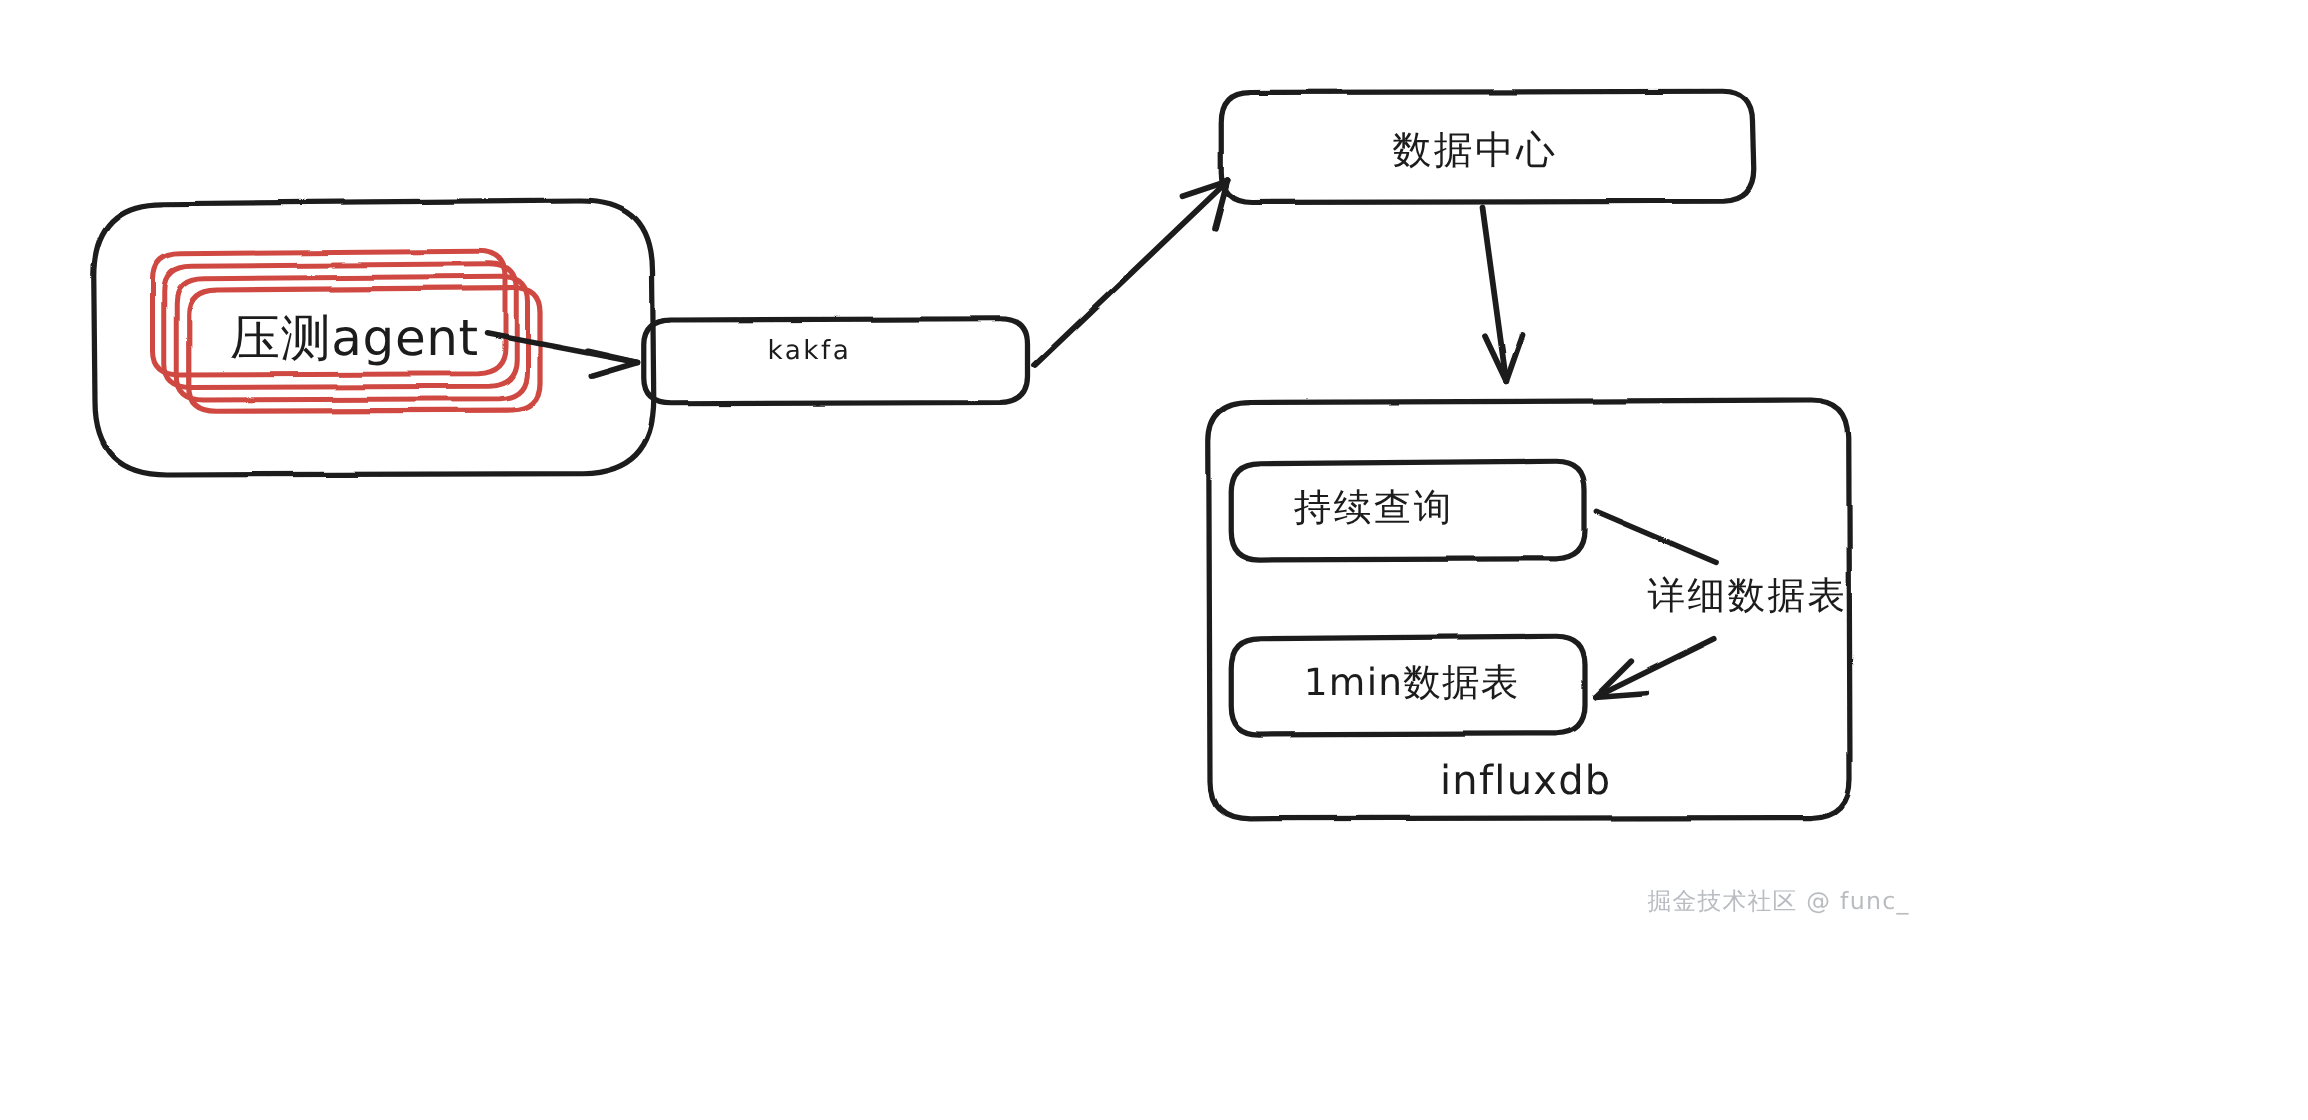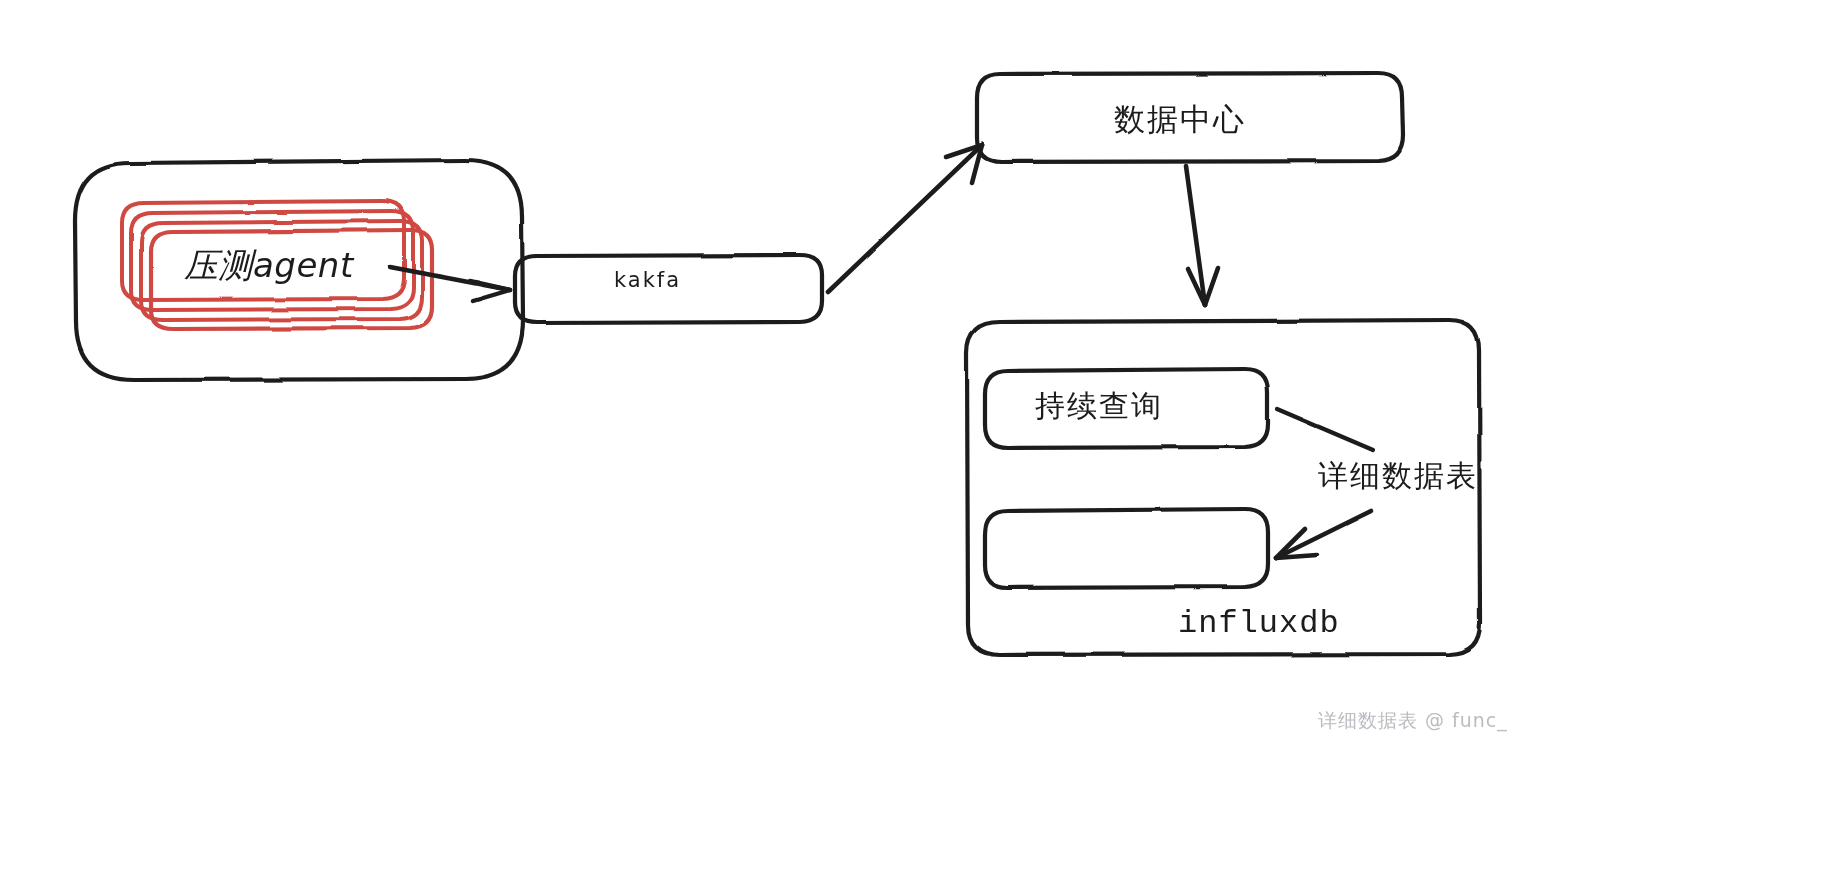--- a/index.html
+++ b/index.html
@@ -28,22 +28,21 @@
     position: absolute;
     color: #1c1c1c;
     font-family: "DejaVu Sans", "Liberation Sans", sans-serif;
     font-weight: 500;
     white-space: nowrap;
     pointer-events: none;
     letter-spacing: 0.5px;
   }
   .lbl-agent {
     left: 184px; top: 243px;
-    font-size: 34px;
-    font-style: italic;
+    font-size: 40px;
   }
   .lbl-kakfa {
     left: 614px; top: 268px;
     font-size: 21px;
     letter-spacing: 2px;
   }
   .lbl-datacenter {
     left: 1114px; top: 99px;
     font-size: 31px;
     letter-spacing: 2px;
@@ -53,24 +52,23 @@
     left: 1035px; top: 386px;
     font-size: 30px;
     letter-spacing: 2px;
   }
   .lbl-min-table {
     left: 1043px; top: 526px;
     font-size: 30px;
     letter-spacing: 1px;
   }
   .lbl-influxdb {
-    left: 1178px; top: 605px;
+    left: 1152px; top: 605px;
     font-size: 32px;
     letter-spacing: 1px;
-    font-family: Liberation Mono, monospace;
   }
   .lbl-cq {
     left: 1318px; top: 456px;
     font-size: 30px;
     letter-spacing: 2px;
   }
   .watermark {
     position: absolute;
     left: 1318px;
     top: 708px;
@@ -167,20 +165,21 @@
   </svg>
 
   <div class="node-label lbl-agent">压测agent</div>
 
   <div class="node-label lbl-kakfa">kakfa</div>
 
   <div class="node-label lbl-datacenter">数据中心</div>
 
   <div class="node-label lbl-detail-table">持续查询</div>
 
+  <div class="node-label lbl-min-table">1min数据表</div>
 
   <div class="node-label lbl-influxdb">influxdb</div>
 
   <div class="node-label lbl-cq">详细数据表</div>
 
-  <div class="watermark">详细数据表 @ func_</div>
+  <div class="watermark">掘金技术社区 @ func_</div>
 
 </div>
 
 </body></html>

